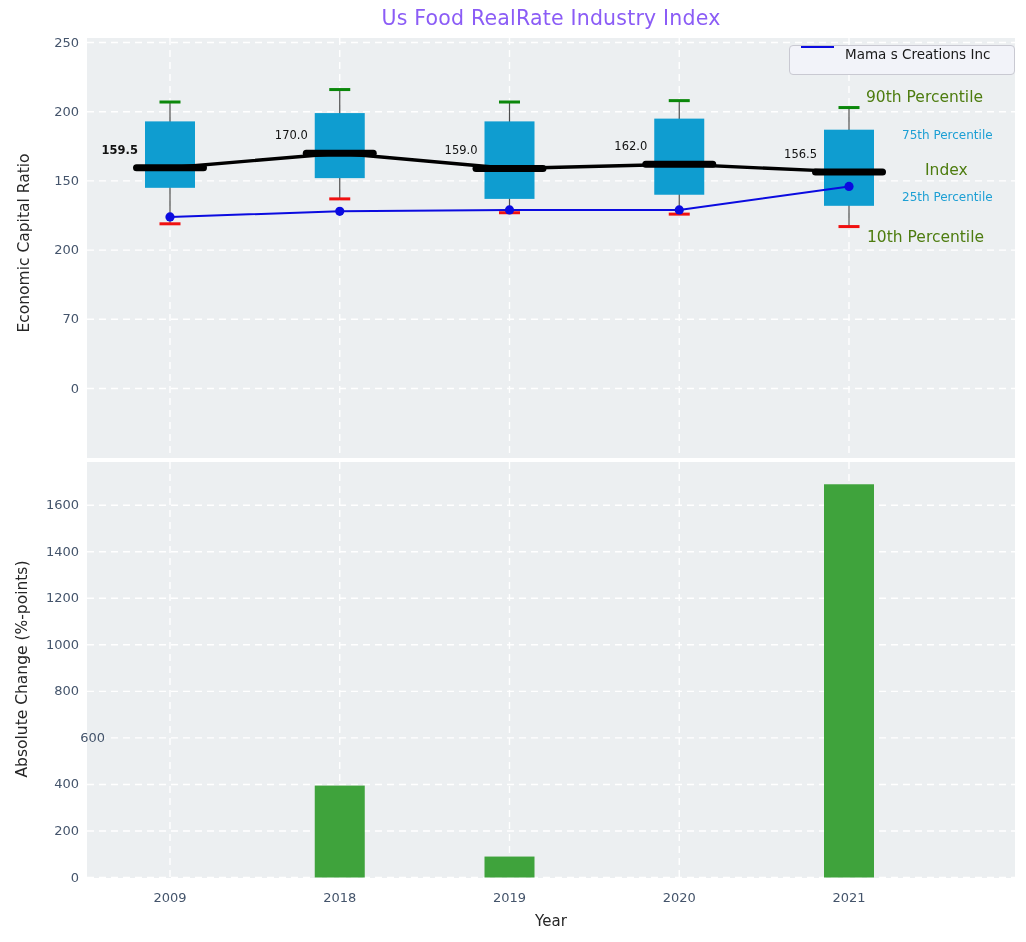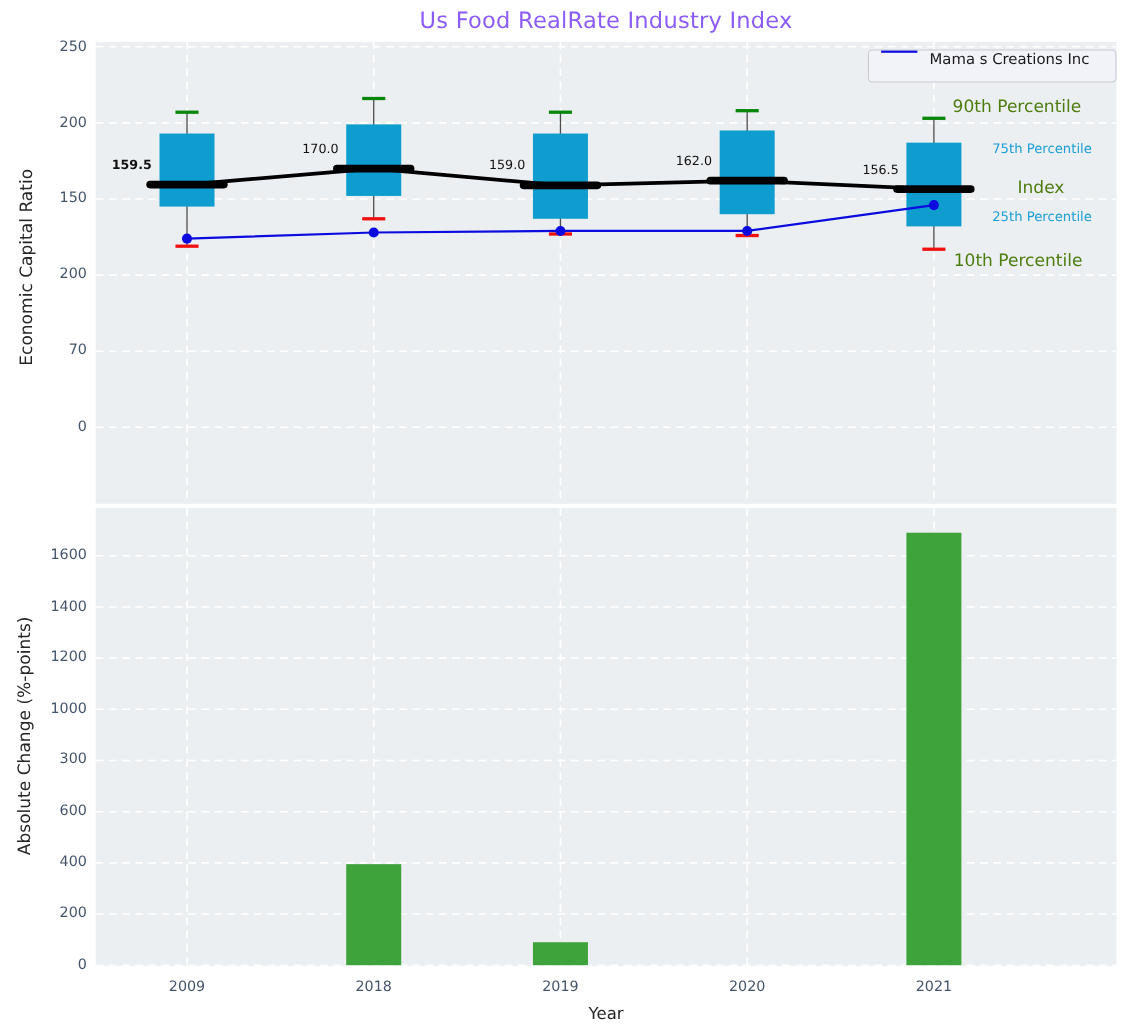--- a/index.html
+++ b/index.html
@@ -137,22 +137,22 @@
   <div id="gen">
       <div class="ytick" style="top: 380.5px;">0</div>
       <div class="ytick" style="top: 311.3px;">70</div>
       <div class="ytick" style="top: 242.1px;">200</div>
       <div class="ytick" style="top: 172.9px;">150</div>
       <div class="ytick" style="top: 103.7px;">200</div>
       <div class="ytick" style="top: 34.5px;">250</div>
       <div class="ytick" style="top: 869.5px;">0</div>
       <div class="ytick" style="top: 822.964px;">200</div>
       <div class="ytick" style="top: 776.428px;">400</div>
-      <div class="ytick" style="top: 729.892px;">600</div>
-      <div class="ytick" style="top: 683.356px;">300</div>
+      <div class="ytick" style="top: 729.892px; padding-left: 26px;">600</div>
+      <div class="ytick" style="top: 683.356px;">800</div>
       <div class="ytick" style="top: 636.82px;">1000</div>
       <div class="ytick" style="top: 590.284px;">1200</div>
       <div class="ytick" style="top: 543.748px;">1400</div>
       <div class="ytick" style="top: 497.212px;">1600</div>
       <div class="xtick" style="left: 135px;">2009</div>
       <div class="xtick" style="left: 304.75px;">2018</div>
       <div class="xtick" style="left: 474.5px;">2019</div>
       <div class="xtick" style="left: 644.25px;">2020</div>
       <div class="xtick" style="left: 814px;">2021</div>
       <div class="medlabel" style="left: 58px; top: 142.752px; font-weight: bold;">159.5</div>

